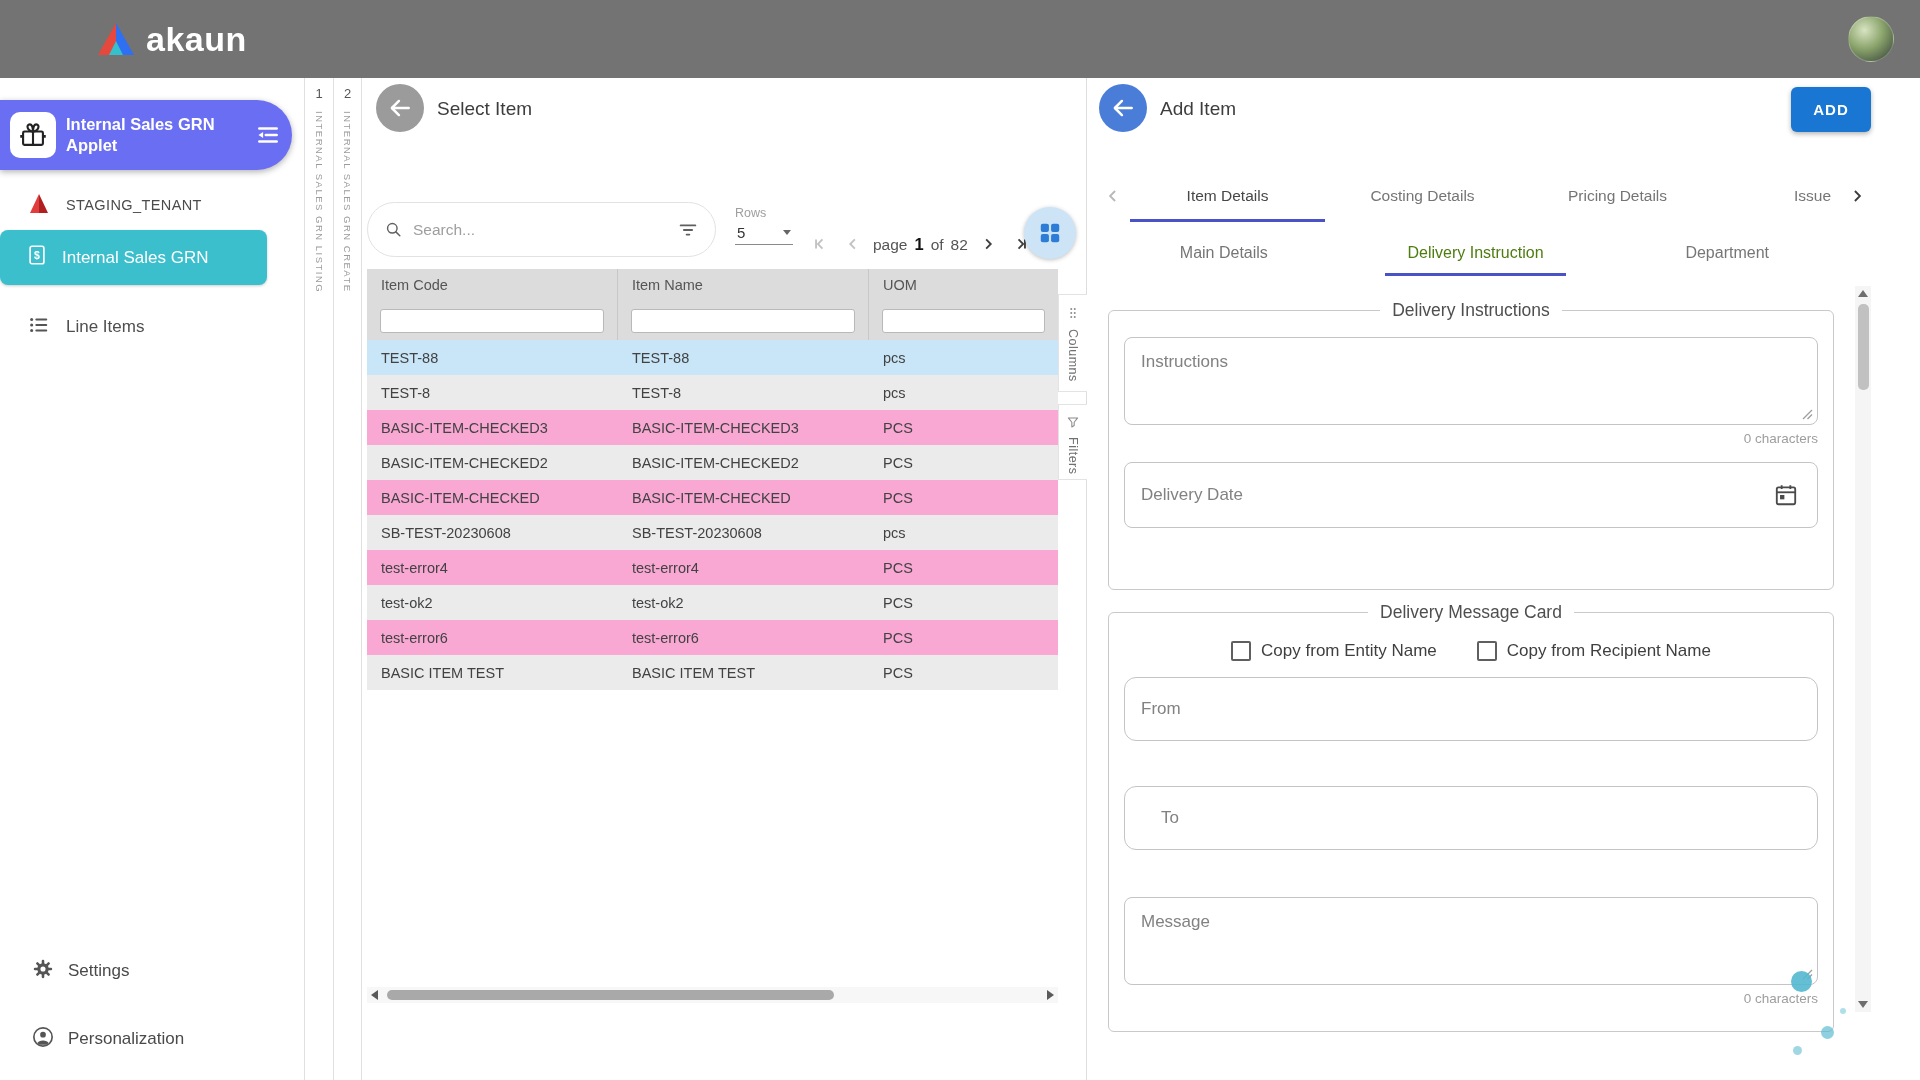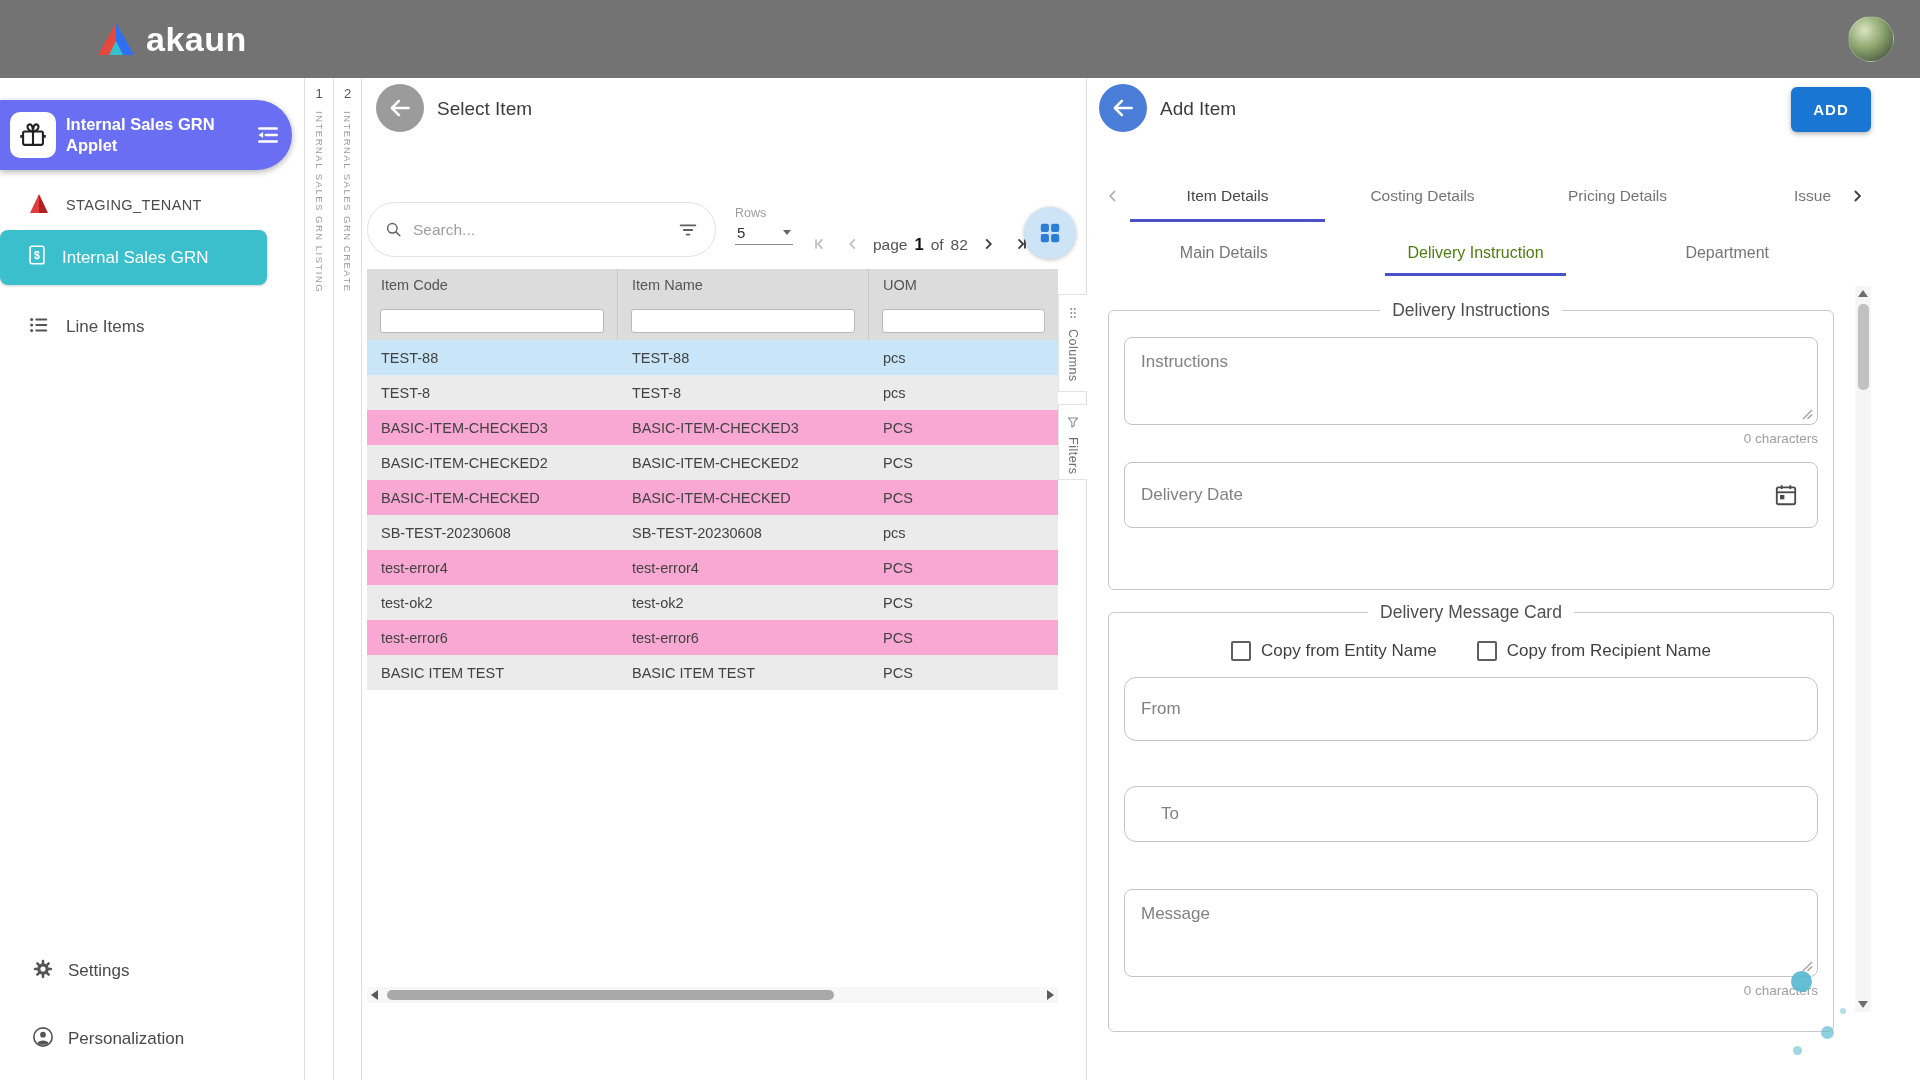--- a/index.html
+++ b/index.html
@@ -487,21 +487,21 @@
         <label class="cbitem">
           <span class="cbbox"></span>
           <span>Copy from Entity Name</span>
         </label>
         <label class="cbitem">
           <span class="cbbox"></span>
           <span>Copy from Recipient Name</span>
         </label>
       </div>
       <input class="fieldinput" style="height: 64px;" placeholder="From">
-      <input class="fieldinput" style="height: 56px; margin-top: 45px; padding-left: 36px;" placeholder="To">
+      <input class="fieldinput" style="height: 64px; margin-top: 45px; padding-left: 36px;" placeholder="To">
       <div class="area" style="height:88px; margin-top:47px;">
         <textarea placeholder="Message" style=""></textarea>
         <svg class="resize-handle" width="12" height="12" viewBox="0 0 12 12">
           <path d="M2 11 L11 2 M6.5 11 L11 6.5" stroke="#9e9e9e" stroke-width="1.3" fill="none"></path>
         </svg>
       </div>
       <div class="charcount">0 characters</div>
     </fieldset>
 
     <div class="vscroll">

